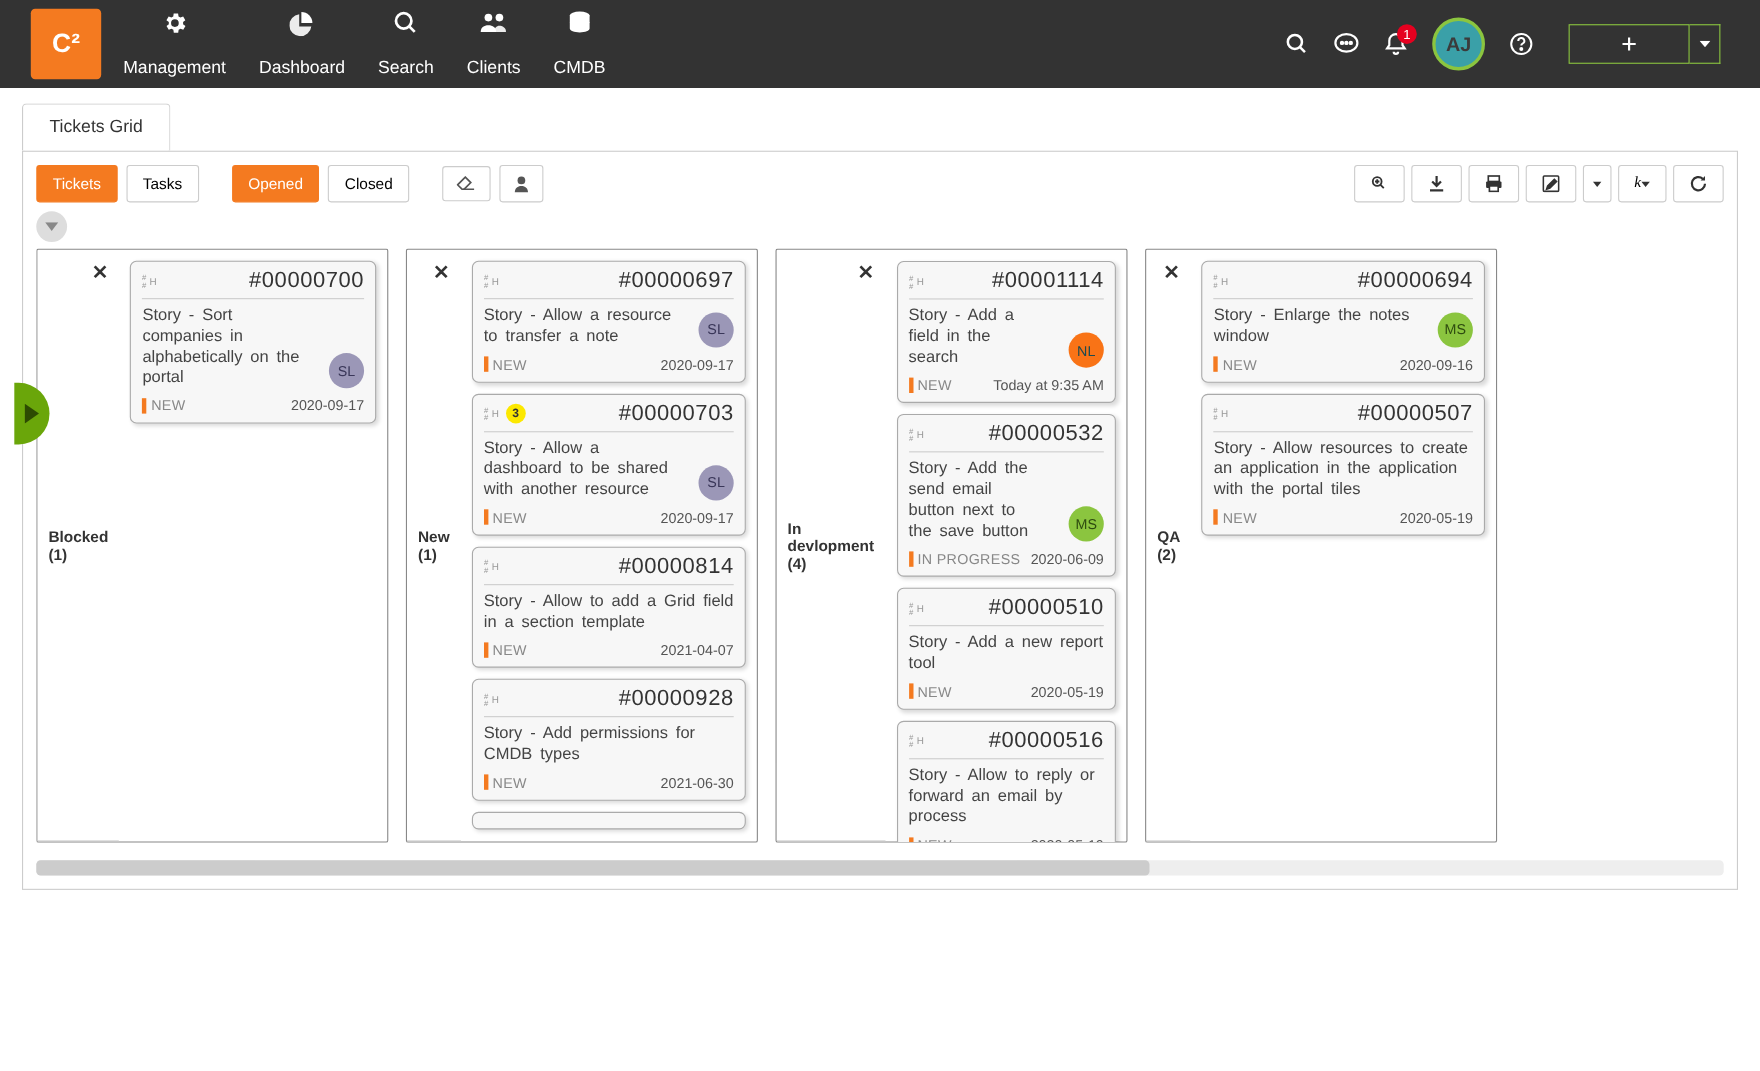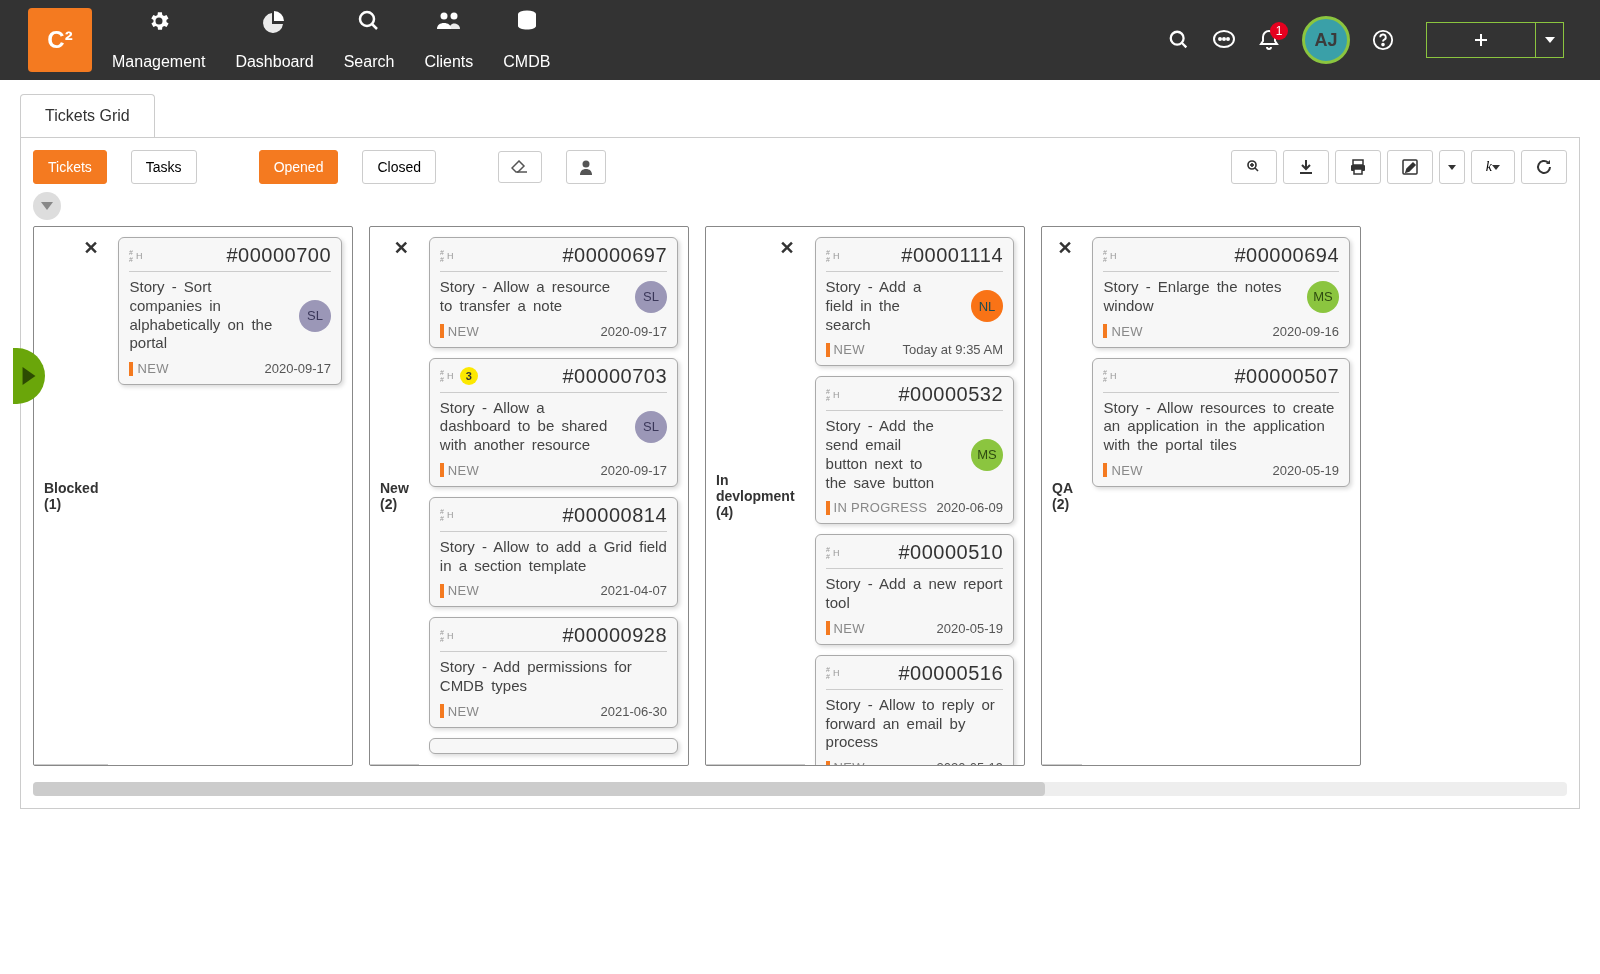--- a/index.html
+++ b/index.html
@@ -19,21 +19,21 @@
 .add-group { display: flex; margin-left: 10px; }
 .add-btn { border: 1px solid #8bc53f; background: transparent; color: #fff; width: 110px; height: 36px; display: flex; align-items: center; justify-content: center; font-size: 16px; cursor: pointer; }
 .add-caret { border: 1px solid #8bc53f; border-left: none; background: transparent; color: #fff; width: 28px; height: 36px; display: flex; align-items: center; justify-content: center; cursor: pointer; }
 
 
 .page { padding: 0 20px 20px 20px; }
 .tab-bar { display: flex; margin-top: 14px; }
 .tab { background: #fff; border: 1px solid #ccc; border-bottom: none; padding: 12px 24px; font-size: 16px; border-radius: 4px 4px 0 0; }
 .panel { border: 1px solid #ccc; padding: 12px; position: relative; }
 
-.toolbar { display: flex; align-items: center; gap: 24px; margin-bottom: 8px; }
+.toolbar { display: flex; align-items: center; gap: 8px; margin-bottom: 8px; }
 .btn { border: 1px solid #ccc; background: #fff; padding: 8px 14px; font-size: 14px; border-radius: 3px; cursor: pointer; }
 .btn.orange { background: #f47a20; color: #fff; border-color: #f47a20; }
 .btn.icon-only { padding: 8px 12px; min-width: 40px; }
 .toolbar .spacer { flex: 1; }
 .toolbar-right { display: flex; gap: 6px; }
 .toolbar-right .btn { min-width: 44px; display:flex; align-items:center; justify-content:center; }
 .kanban-ind { font-style: italic; font-family: Georgia, serif; }
 
 .expand-circle { width: 28px; height: 28px; border-radius: 50%; background: #ddd; display: flex; align-items: center; justify-content: center; color: #888; cursor: pointer; margin-bottom: 6px; }
 
@@ -44,21 +44,21 @@
 .column { flex: 0 0 320px; border: 1px solid #888; border-radius: 2px; background: #fff; display: flex; flex-direction: row; max-height: 540px; }
 .col-header { display: flex; align-items: center; justify-content: center; position: relative; padding: 12px 10px; font-weight: 600; border-bottom: 1px solid #ccc; }
 .col-close { position: absolute; right: 10px; top: 10px; font-size: 18px; color: #333; cursor: pointer; font-weight: 700; }
 .col-body { padding: 10px; overflow-y: auto; display: flex; flex-direction: column; gap: 10px; }
 
 .card { border: 1px solid #aaa; border-radius: 6px; background: #f7f7f7; box-shadow: 2px 2px 4px rgba(0,0,0,0.15); padding: 6px 10px 8px 10px; cursor: pointer; }
 .card-top { display: flex; align-items: center; justify-content: space-between; border-bottom: 1px solid #ccc; padding-bottom: 4px; margin-bottom: 6px; }
 .card-top-left { display: flex; align-items: center; gap: 4px; color: #888; font-size: 12px; }
 .card-badge { width: 18px; height: 18px; border-radius: 50%; background: #fce800; color: #333; font-size: 11px; display: flex; align-items: center; justify-content: center; font-weight: 600; }
 .card-id { font-size: 20px; color: #333; font-weight: 500; letter-spacing: 0.5px; }
-.card-title-row { display: flex; align-items: center; gap: 24px; }
+.card-title-row { display: flex; align-items: flex-end; gap: 24px; }
 .card-title { flex: 1; font-size: 15px; line-height: 1.25; color: #444; word-spacing: 3px; }
 .card-avatar { width: 32px; height: 32px; border-radius: 50%; display: flex; align-items: center; justify-content: center; font-size: 13px; font-weight: 500; color: #333; flex-shrink: 0; }
 .card-footer { display: flex; justify-content: space-between; align-items: center; margin-top: 8px; font-size: 13px; color: #555; }
 .status-chip { display: flex; align-items: center; gap: 4px; }
 .status-bar { width: 4px; height: 14px; background: #f47a20; display: inline-block; }
 .status-text { color: #888; font-size: 13px; letter-spacing: 0.3px; }
 
 
 .av-sl { background: #9b97b7; color: #3a3759; }
 .av-nl { background: #f97316; color: #1f4b4f; }
@@ -289,21 +289,21 @@
                   <span class="status-bar"></span>
                   <span class="status-text">NEW</span>
                 </span>
                 <span>2020-09-17</span>
               </div>
             </div>
           </div>
         </div>
         <div class="column">
           <div class="col-header">
-            <span>New (2)</span>
+            <span>New (1)</span>
             <span class="col-close">✕</span>
           </div>
           <div class="col-body">
             <div class="card">
               <div class="card-top">
                 <div class="card-top-left">
                   <svg width="16" height="14" viewBox="0 0 16 14" fill="#999">
                     <text x="0" y="6" font-size="7">#</text>
                     <text x="0" y="13" font-size="7">#</text>
                     <text x="7" y="10" font-size="9">H</text>

